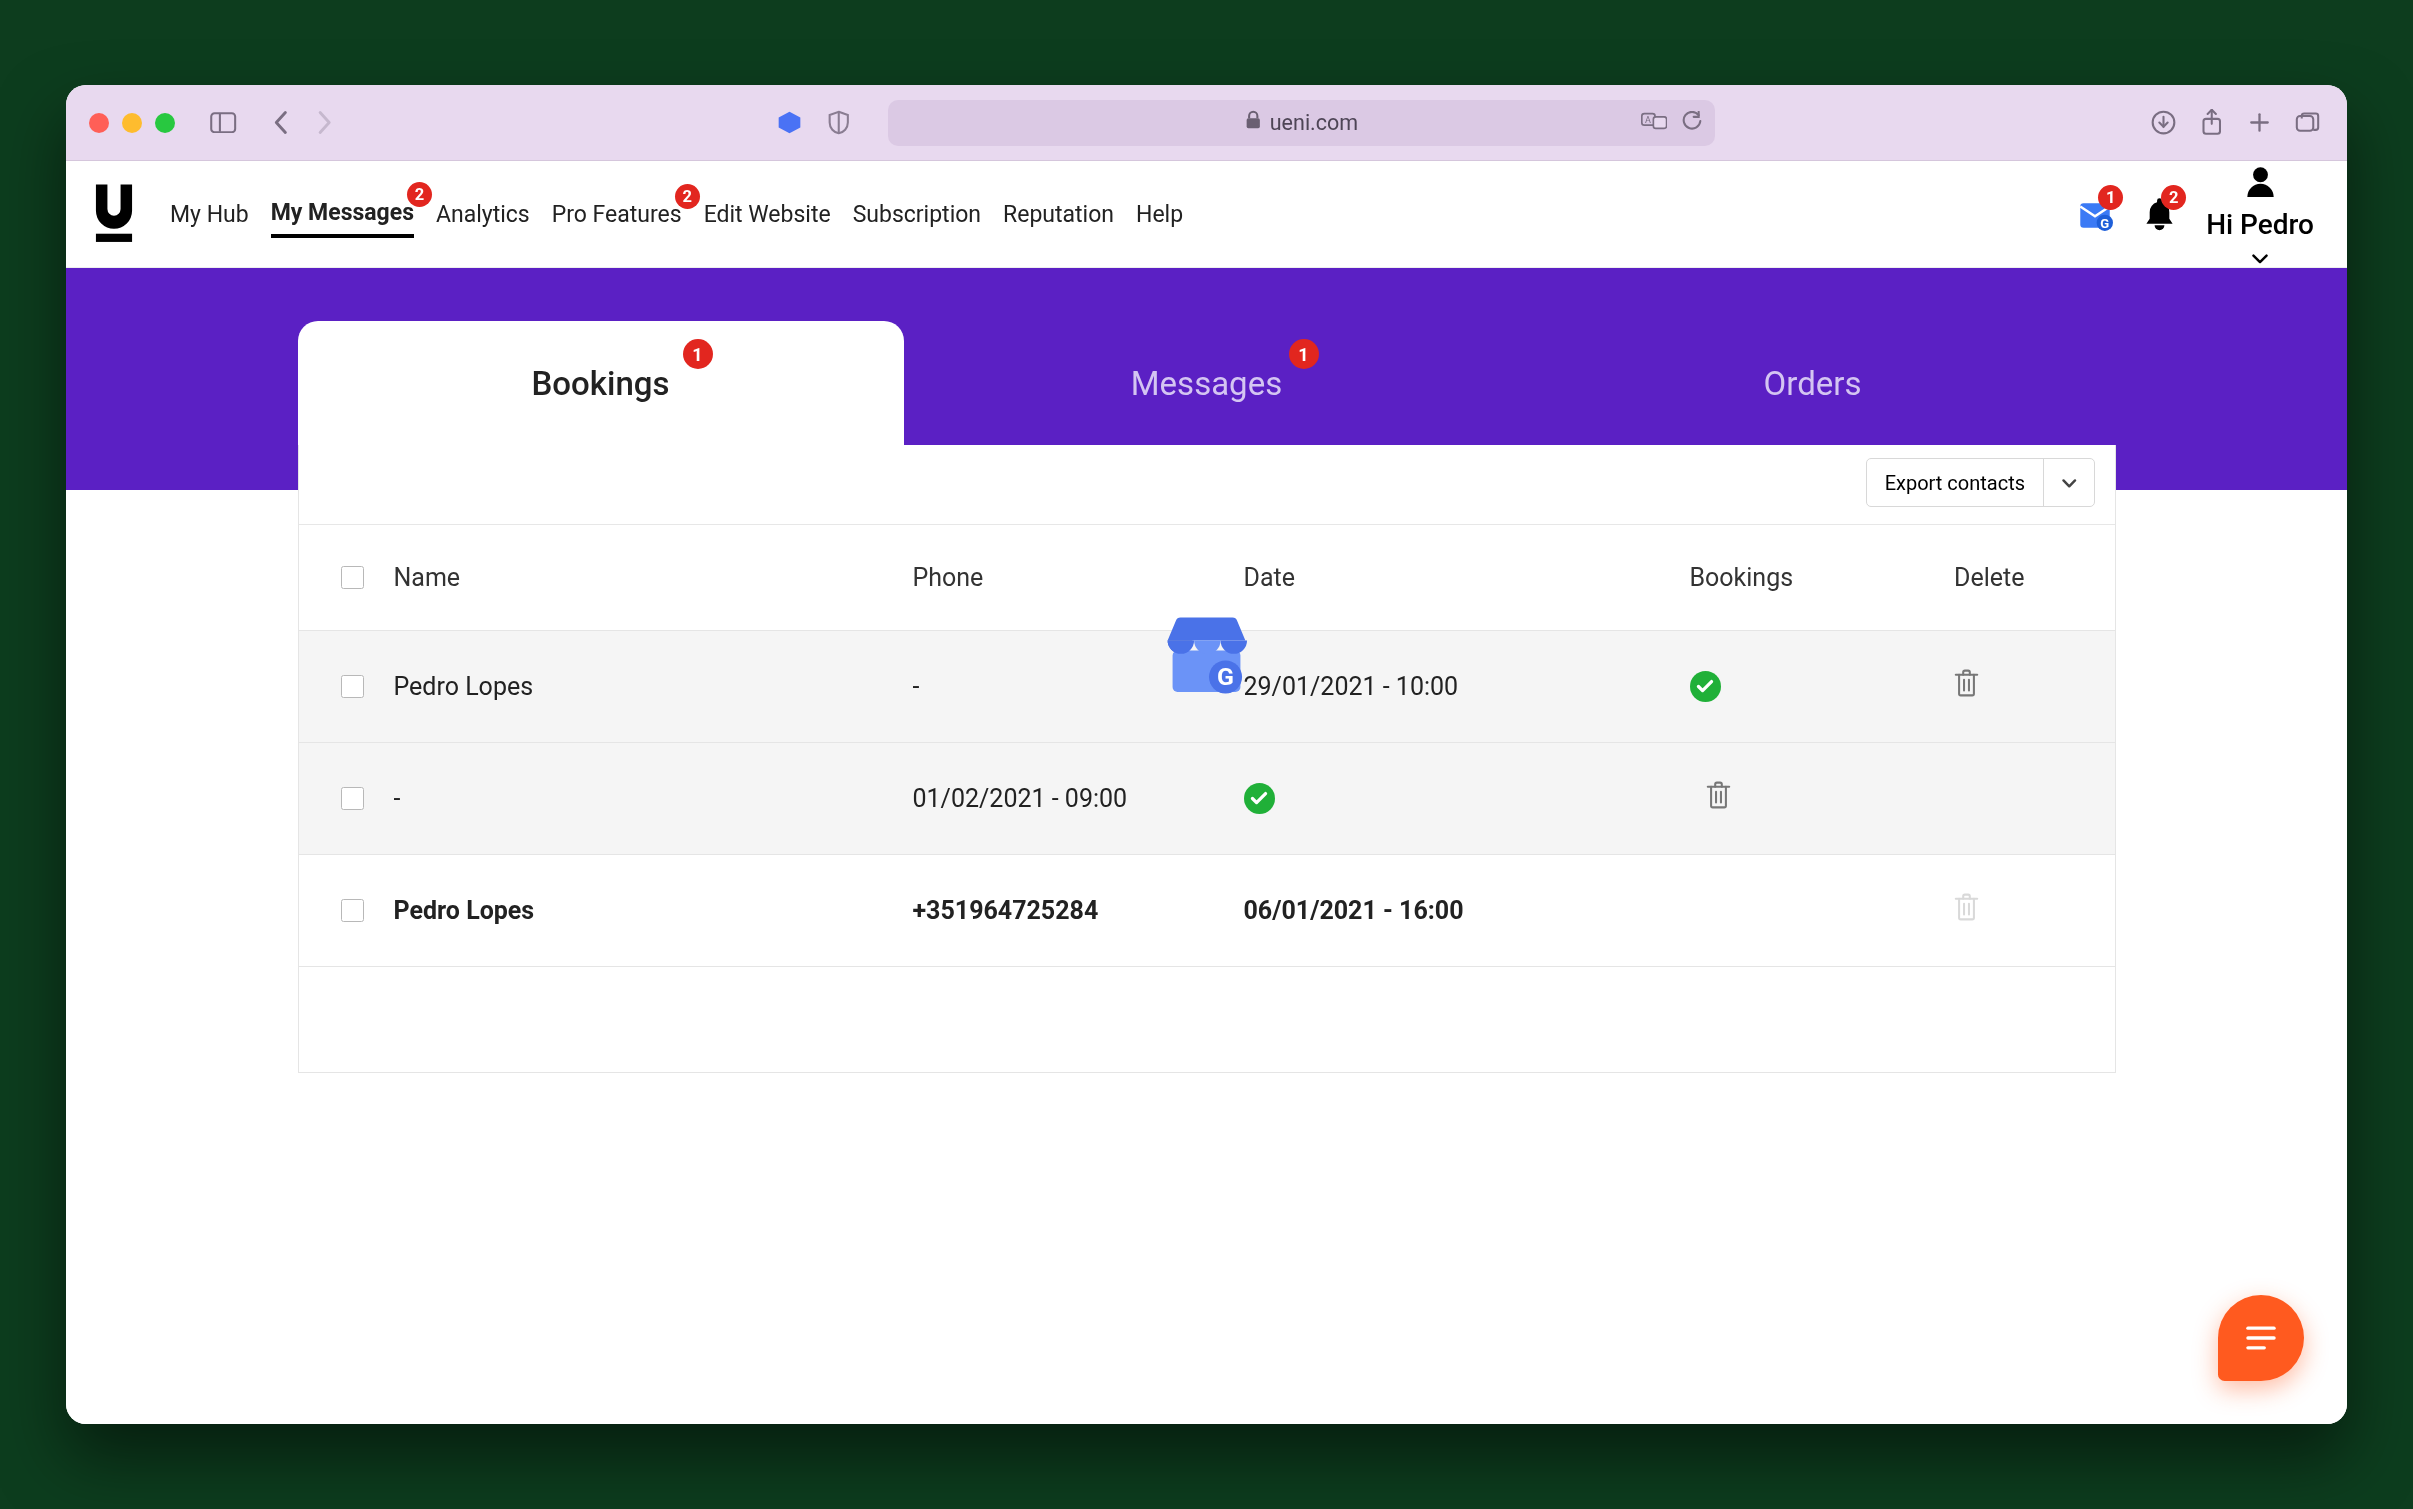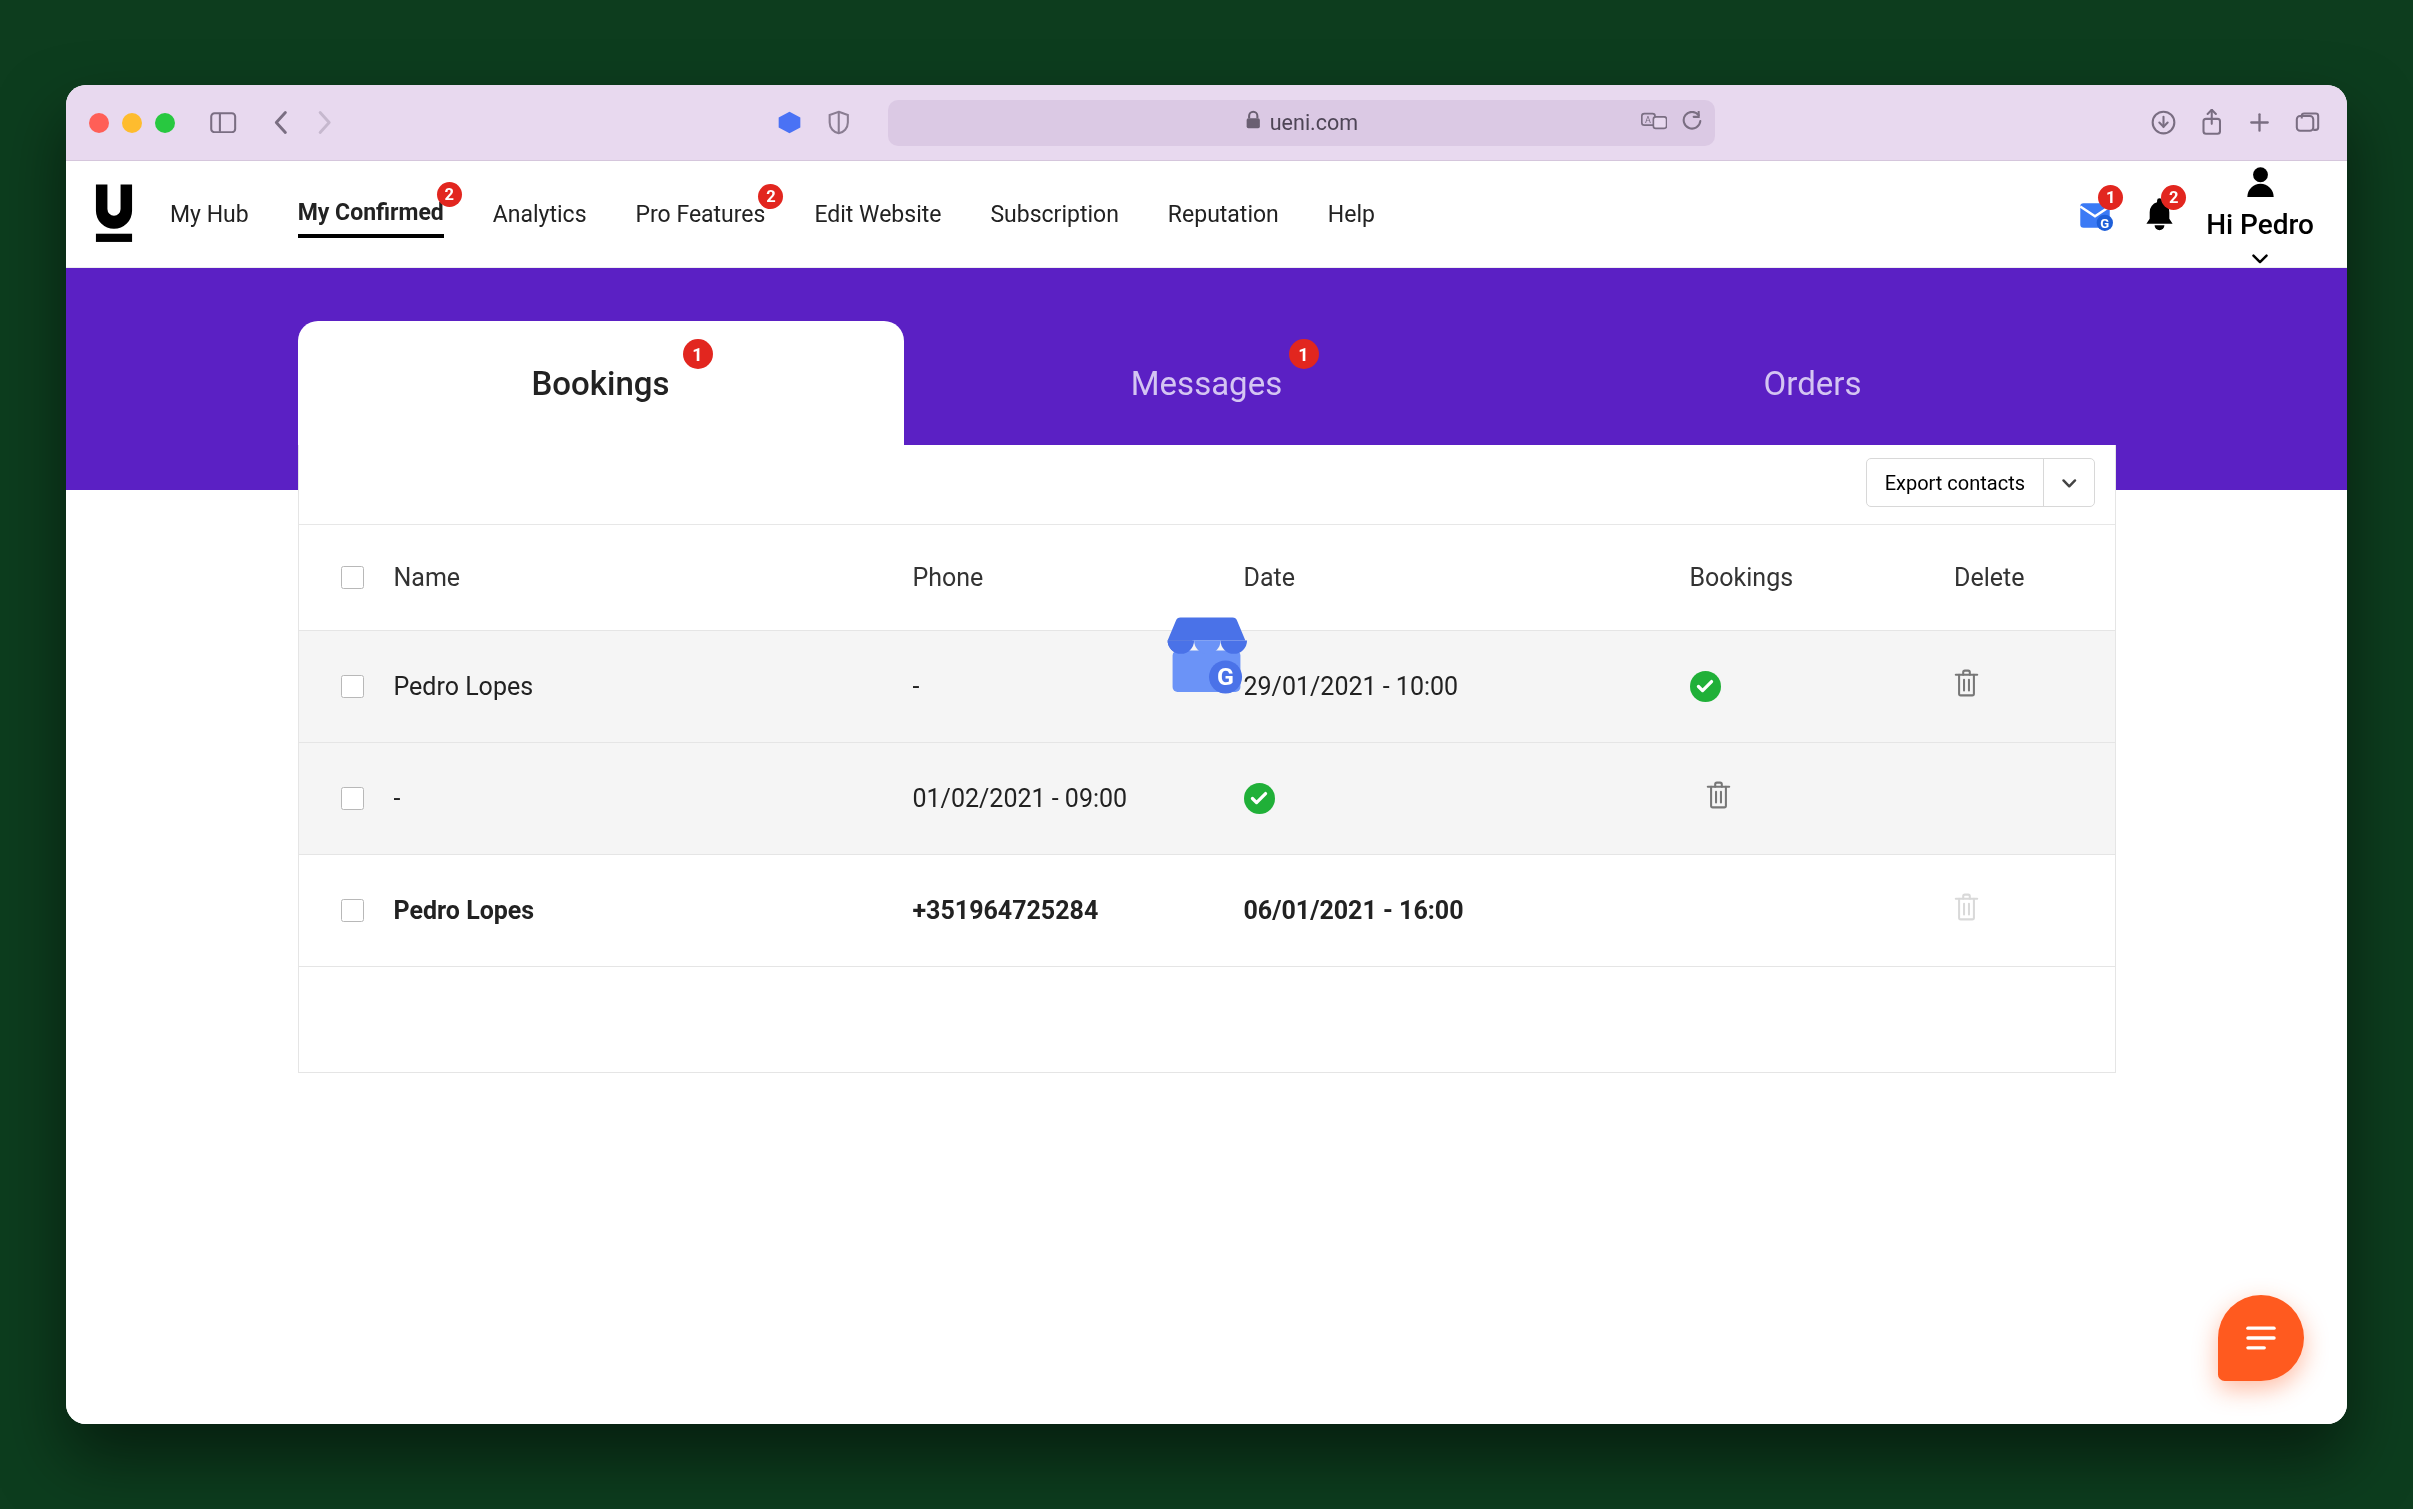--- a/index.html
+++ b/index.html
@@ -90,21 +90,21 @@
     display: flex;
     justify-content: center;
     align-items: center;
     font-size: 38px;
     font-weight: 900;
     position: relative;
   }
   .logo svg { display: block; }
   .nav {
     display: flex;
-    gap: 49px;
+    gap: 22px;
     margin-left: 23px;
     align-items: center;
     font-size: 23px;
     color: #222;
   }
   .nav-item { position: relative; padding: 8.3px 0; cursor: pointer; }
   .nav-item.active {
     font-weight: 700;
     border-bottom: 4.1px solid #000;
   }
@@ -386,21 +386,21 @@
 
   <div class="app-header">
     <div class="logo">
       <svg width="46" height="60" viewBox="0 0 56 72">
           <path fill="#000" d="M6 0 h14 v30 a8 8 0 0 0 16 0 V0 h14 v32 a22 22 0 0 1 -44 0 Z"></path>
           <rect x="6" y="60" width="44" height="10" fill="#000"></rect>
         </svg>
     </div>
     <div class="nav">
       <div class="nav-item"><span>My Hub</span></div>
-      <div class="nav-item active"><span>My Confirmed</span><span class="badge">2</span></div>
+      <div class="nav-item active"><span>My Messages</span><span class="badge">2</span></div>
       <div class="nav-item"><span>Analytics</span></div>
       <div class="nav-item"><span>Pro Features</span><span class="badge">2</span></div>
       <div class="nav-item"><span>Edit Website</span></div>
       <div class="nav-item"><span>Subscription</span></div>
       <div class="nav-item"><span>Reputation</span></div>
       <div class="nav-item"><span>Help</span></div>
     </div>
     <div class="header-right">
       <div class="icon-btn">
         <svg width="36" height="36" viewBox="0 0 44 44">

